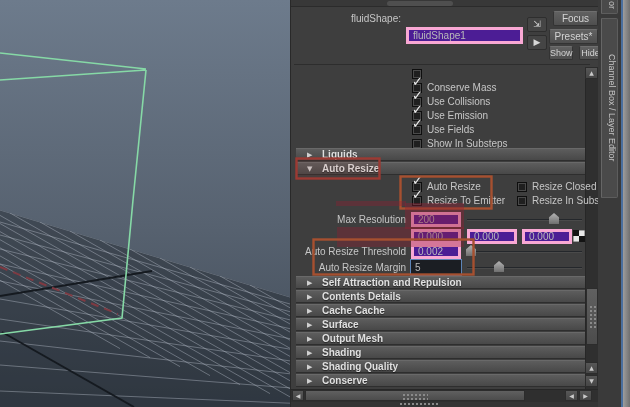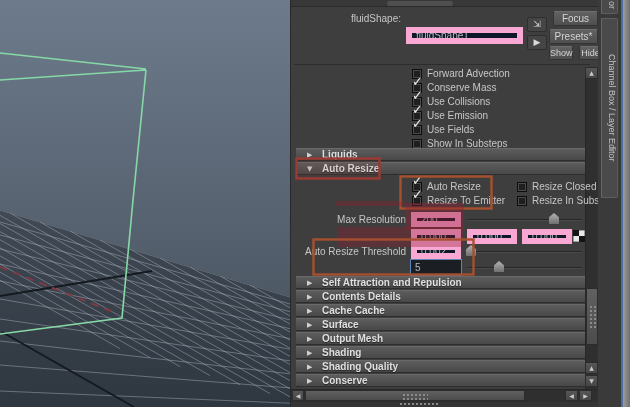--- a/index.html
+++ b/index.html
@@ -7,21 +7,21 @@
          font-family:"Liberation Sans",sans-serif;font-size:10px;color:#c8c8c8;-webkit-font-smoothing:antialiased;}
   .stage *{box-sizing:border-box;}
   
   .viewport{position:absolute;left:0;top:0;width:290px;height:407px;}
   
   .panel{position:absolute;left:290px;top:0;width:308px;height:407px;background:#3e3e3e;border-left:1px solid #292929;}
   .panel .grip{position:absolute;left:0;top:0;width:308px;height:7px;background:#383838;border-bottom:1px solid #2b2b2b;}
   .panel .grip .bump{position:absolute;left:96px;top:1px;width:66px;height:5px;background:#4f4f4f;border-radius:3px;}
   .lbl{position:absolute;color:#c6c6c6;line-height:14px;white-space:nowrap;}
   .r{text-align:right;}
-  .field{position:absolute;background:#0f172a;border:6px solid #f9a8d4;color:#b9b9b9;
+  .field{position:absolute;background:#4c1d95;border:3px solid #f9a8d4;color:#b9b9b9;
          font-family:"Liberation Sans",sans-serif;font-size:10px;padding:0 4px;outline:none;}
   .field.focused{border:1px solid #5d85b8;background:#1b1e23;}
   .btn{position:absolute;background:linear-gradient(#616161,#4f4f4f);border:1px solid #333;border-top-color:#6e6e6e;
        border-radius:2px;color:#d4d4d4;font-size:10px;text-align:center;cursor:default;}
   .iconbtn{position:absolute;width:20px;height:15px;background:#454545;border:1px solid #2e2e2e;border-radius:2px;
        color:#d8d8d8;text-align:center;line-height:13px;font-size:9px;font-family:"DejaVu Sans",sans-serif;}
   .divider{position:absolute;background:#2d2d2d;}
   
   .hdr{position:absolute;left:5px;width:289px;height:13px;background:linear-gradient(#5d5d5d,#484848);
        border-top:1px solid #696969;border-bottom:1px solid #2e2e2e;line-height:11px;}
@@ -121,21 +121,20 @@
     <div class="iconbtn" style="left:236px;top:17px;">⇲</div>
     <div class="iconbtn" style="left:236px;top:35px;">▶</div>
     <div class="btn" style="left:262px;top:11px;width:45px;height:15px;line-height:13px;">Focus</div>
     <div class="btn" style="left:258px;top:29px;width:49px;height:15px;line-height:13px;">Presets*</div>
     <div class="btn" style="left:258px;top:46px;width:24px;height:14px;line-height:12px;font-size:9px;">Show</div>
     <div class="btn" style="left:288px;top:46px;width:23px;height:14px;line-height:12px;font-size:9px;">Hide</div>
     <div class="divider" style="left:3px;top:64px;width:296px;height:1px;"></div>
 
     <div class="cb" style="left:121px;top:69px;"></div>
     <span class="mark" style="left:121px;top:63px;"></span>
-    <div class="lbl" style="left:136px;top:67px;">Forward Advection</div>
 
     <div class="cb" style="left:121px;top:83px;"></div>
     <span class="mark" style="left:121px;top:77px;">✓</span>
     <div class="lbl" style="left:136px;top:81px;">Conserve Mass</div>
 
     <div class="cb" style="left:121px;top:97px;"></div>
     <span class="mark" style="left:121px;top:91px;">✓</span>
     <div class="lbl" style="left:136px;top:95px;">Use Collisions</div>
 
     <div class="cb" style="left:121px;top:111px;"></div>
@@ -183,20 +182,21 @@
       <rect x="0" y="0" width="12" height="12" fill="#e8e8e8" stroke="#555"></rect>
       <rect x="0" y="0" width="6" height="6" fill="#141414"></rect>
         <rect x="6" y="6" width="6" height="6" fill="#141414"></rect>
     </svg>
 
     <div class="lbl r" style="left:10px;top:245px;width:105px;">Auto Resize Threshold</div>
     <input class="field" style="left: 120px; top: 244px; width: 50px; height: 15px;" readonly="" value="0.002">
     <div class="track" style="left:176px;top:251px;width:115px;"></div>
     <div class="handle" style="left:175px;top:245px;"></div>
 
+    <div class="lbl r" style="left:10px;top:261px;width:105px;">Auto Resize Margin</div>
     <input class="field focused" style="left: 119px; top: 259px; width: 52px; height: 17px;" readonly="" value="5">
     <div class="track" style="left:176px;top:267px;width:115px;"></div>
     <div class="handle" style="left:203px;top:261px;"></div>
 
     <div class="hdr" style="top:276px;">
       <span class="tri">▶</span>
       <span class="t">Self Attraction and Repulsion</span>
     </div>
     <div class="hdr" style="top:290px;">
       <span class="tri">▶</span>

